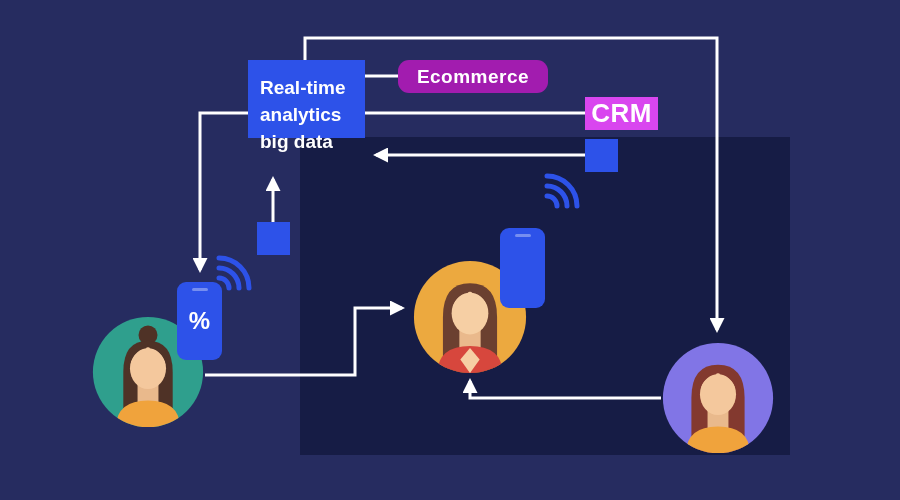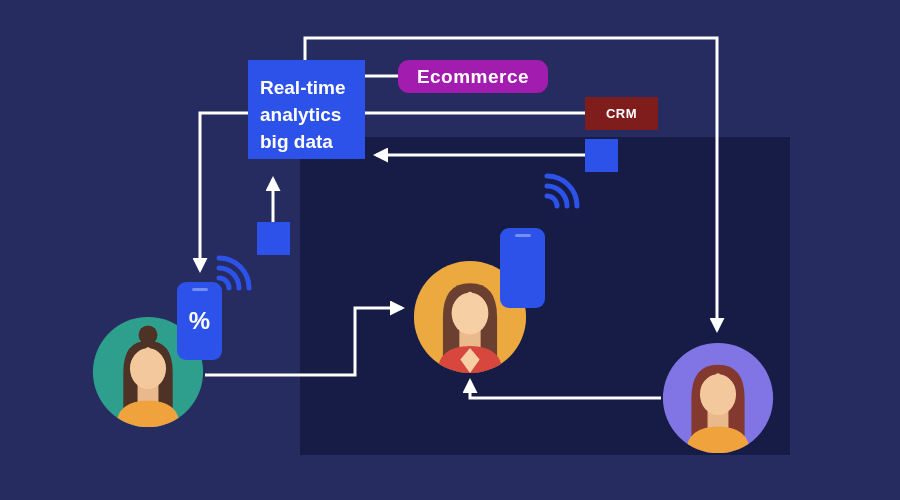--- a/index.html
+++ b/index.html
@@ -7,32 +7,32 @@
     position:relative;width:900px;height:500px;overflow:hidden;
     background:#262c60;font-family:"Liberation Sans",sans-serif;
   }
   .panel{
     position:absolute;left:300px;top:137px;width:490px;height:318px;
     background:#161c45;
   }
   .lines-svg{position:absolute;left:0;top:0;width:900px;height:500px;}
   .node{position:absolute;color:#fff;font-weight:bold;}
   .analytics-box{
-    left:248px;top:60px;width:117px;height:99px;background:#2d52e9;
+    left:248px;top:60px;width:117px;height:78px;background:#2d52e9;
     font-size:19px;line-height:27px;padding:14px 0 0 12px;box-sizing:border-box;
   }
   .ecommerce-box{
     left:398px;top:60px;width:150px;height:33px;background:#a21caf;
     display:flex;align-items:center;justify-content:center;
     font-size:19px;letter-spacing:.5px;border-radius:11px;
   }
   .crm-box{
-    left:585px;top:97px;width:73px;height:33px;background:#7f1d1d;
+    left:585px;top:97px;width:73px;height:33px;background:#d946ef;
     display:flex;align-items:center;justify-content:center;
-    font-size:13px;letter-spacing:.5px;
+    font-size:26px;letter-spacing:.5px;
   }
   .iot-square{position:absolute;width:33px;height:33px;background:#2d52e9;}
   .iot-right{left:585px;top:139px;}
   .iot-left{left:257px;top:222px;}
   .wifi{position:absolute;width:40px;height:40px;}
   .wifi-right{left:543px;top:170px;}
   .wifi-left{left:215px;top:252px;}
   .phone{
     position:absolute;background:#2d52e9;border-radius:9px;
     display:flex;align-items:center;justify-content:center;

